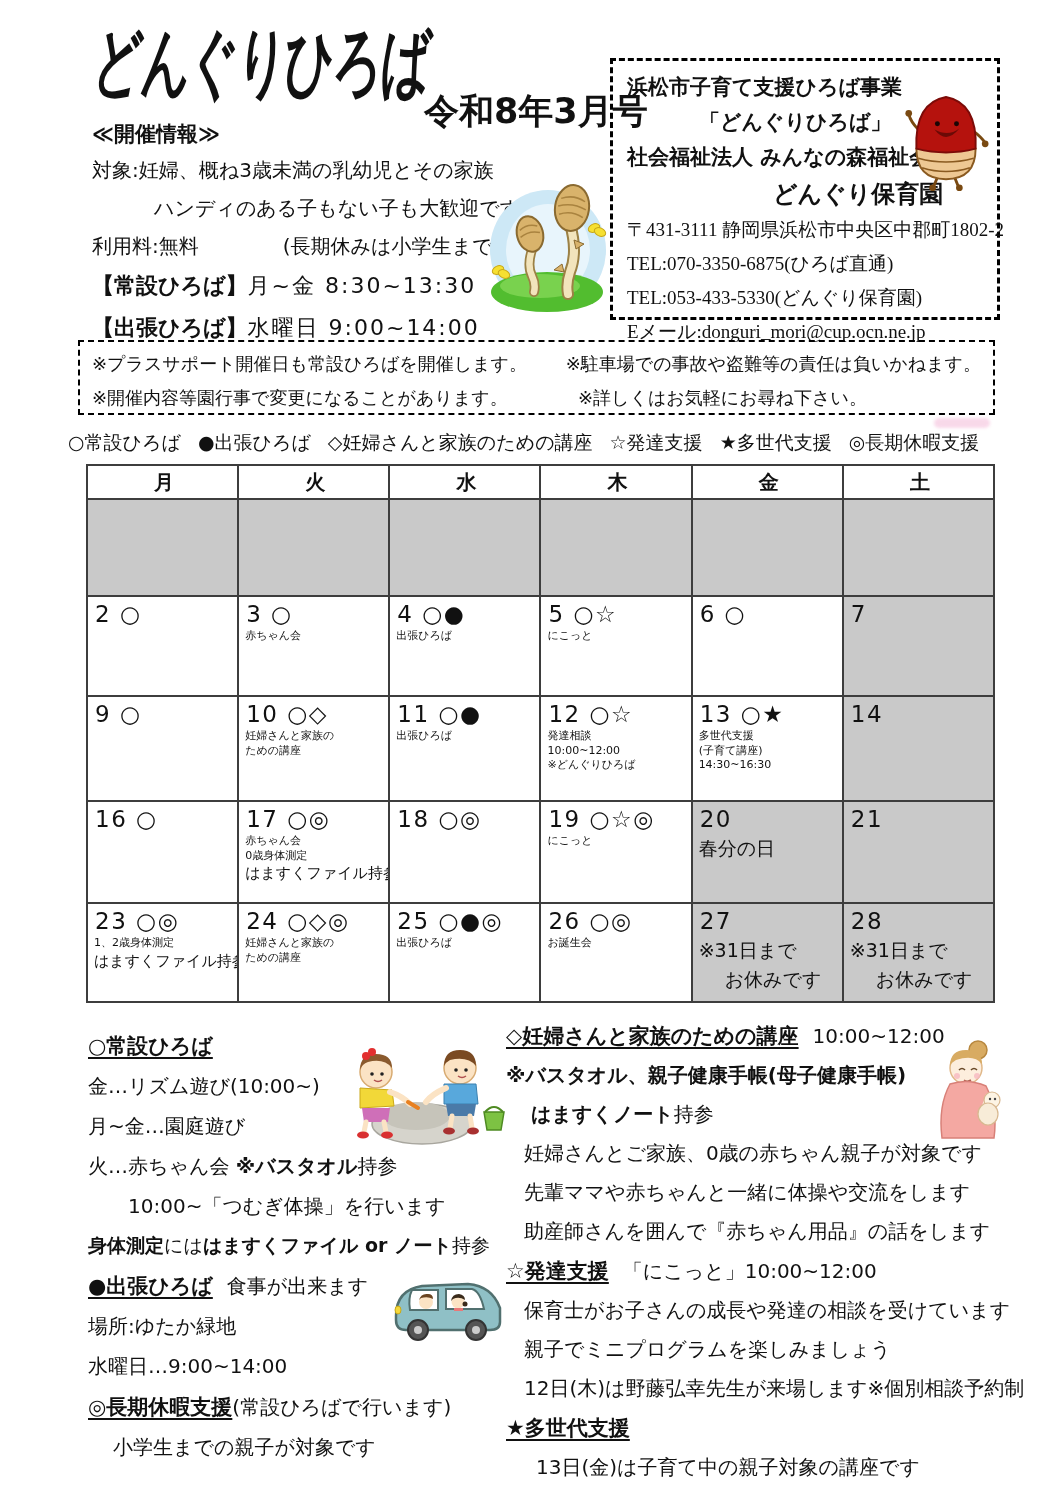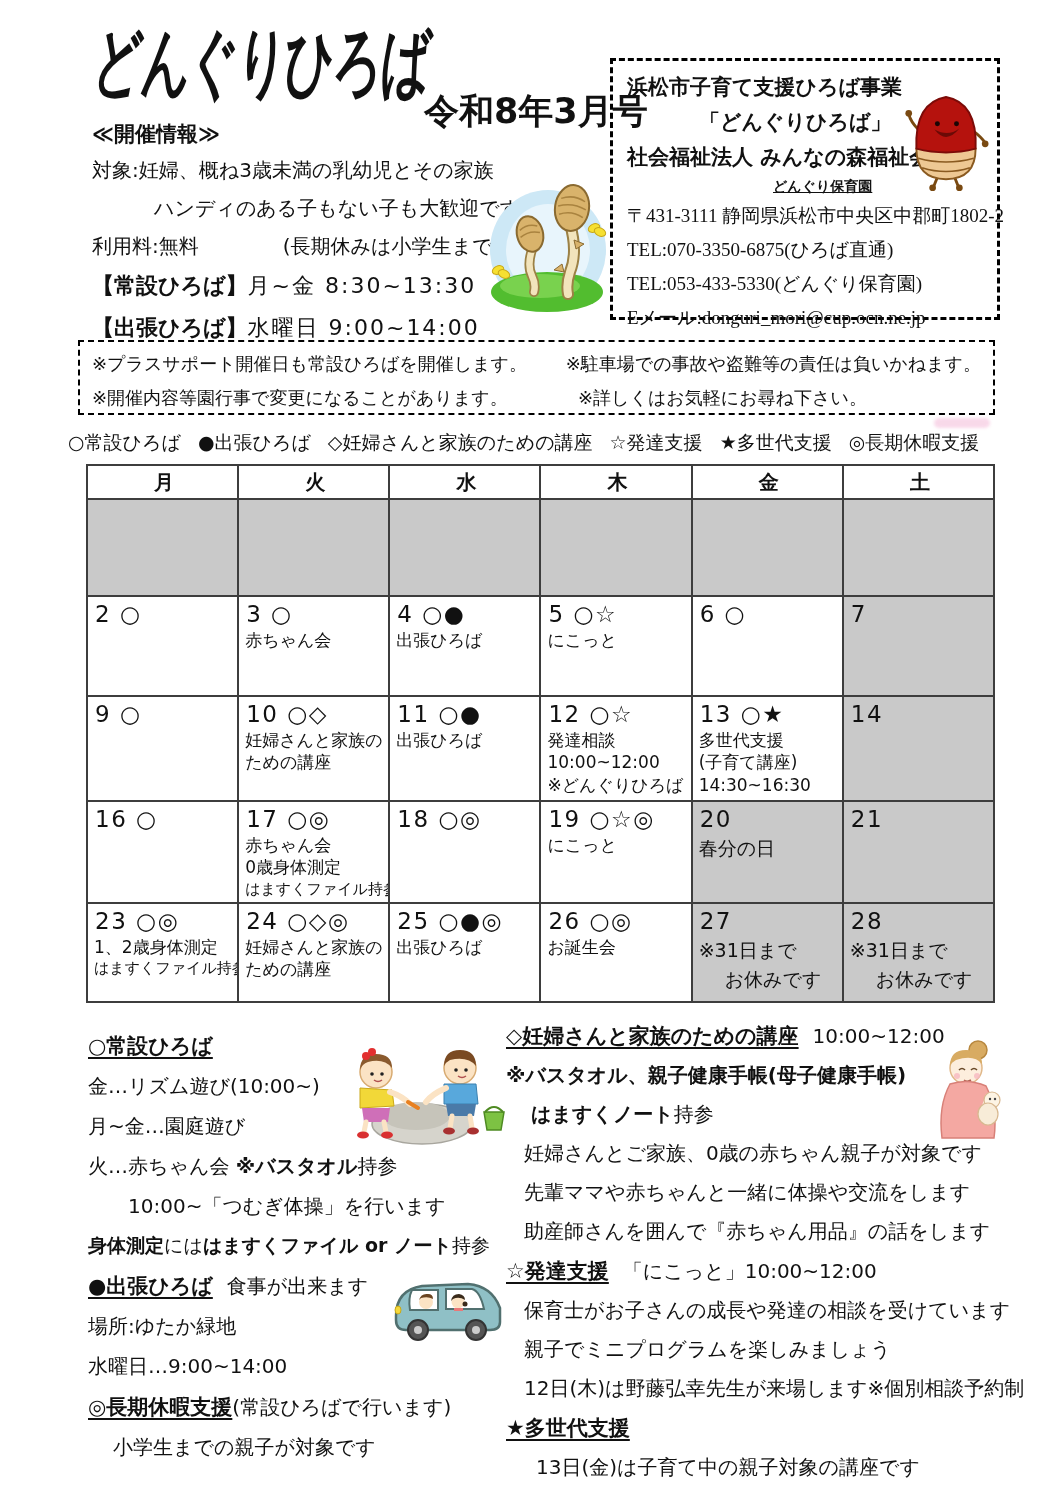--- a/index.html
+++ b/index.html
@@ -15,38 +15,38 @@
   .infoL .il{margin-bottom:11px;}
   .i62{padding-left:62px;} .i84{margin-left:84px;} .i134{padding-left:134px;}
   .brline{font-size:22px;margin-bottom:12px;}
   .brk{font-weight:700;}
   .num{letter-spacing:2px;}
   .sprouts{left:482px;top:172px;width:130px;height:150px;}
   
   .orgBox{left:610px;top:58px;width:390px;height:262px;border:3px dashed #000;box-sizing:border-box;
           padding:12px 10px 6px 14px;}
   .orgLn{font-size:21px;font-weight:700;margin-bottom:7px;white-space:nowrap;}
-  .o72{padding-left:72px;} .o146{padding-left:146px;font-size:14px;text-decoration:underline;}
+  .o72{padding-left:72px;} .o146{padding-left:146px;font-size:24px;}
   .orgSer{font-family:"Liberation Serif","DejaVu Serif",serif;font-size:19px;margin-bottom:8px;white-space:nowrap;}
   .mascot{position:absolute;right:8px;top:26px;width:86px;height:106px;}
   
   .notes{left:78px;top:340px;width:917px;height:75px;border:2px dashed #000;box-sizing:border-box;
          padding:10px 12px;font-size:18px;}
   .nLine{display:flex;white-space:nowrap;margin-bottom:10px;}
   .nA{width:486px;}
   .legend{left:68px;top:430px;font-size:19px;white-space:nowrap;}
   .legend span{margin-right:17px;}
   .pinkMark{left:934px;top:418px;width:56px;height:10px;background:#f5c0dc;opacity:.6;border-radius:5px;filter:blur(1.5px);}
   
   .cal{position:absolute;left:86px;top:464px;width:909px;border-collapse:collapse;table-layout:fixed;}
   .cal th,.cal td{border:2px solid #3d3d3d;vertical-align:top;padding:2px 3px 2px 6px;overflow:hidden;}
   .cal th{text-align:center;vertical-align:middle;font-size:20px;font-weight:600;background:#fff;}
   .g{background:#c9c9c9;}
   .dh{font-size:23px;letter-spacing:1.5px;margin:2px 0 2px 1px;white-space:nowrap;}
-  .ev{font-size:17px;line-height:1.32;white-space:nowrap;}
+  .ev{font-size:11px;line-height:1.32;white-space:nowrap;}
   .sm{font-size:15px;line-height:1.4;}
   .evb{font-size:19px;line-height:1.5;white-space:nowrap;}
   .ind{padding-left:26px;}
   
   .secL{left:88px;top:1032px;width:430px;}
   .secR{left:506px;top:1022px;width:530px;}
   .ln{font-size:20px;margin-bottom:13px;white-space:nowrap;}
   .secR .ln{margin-bottom:12px;}
   .hd{font-size:21px;font-weight:700;text-decoration:underline;text-decoration-thickness:2px;text-underline-offset:4px;}
   .aft{margin-left:14px;}

